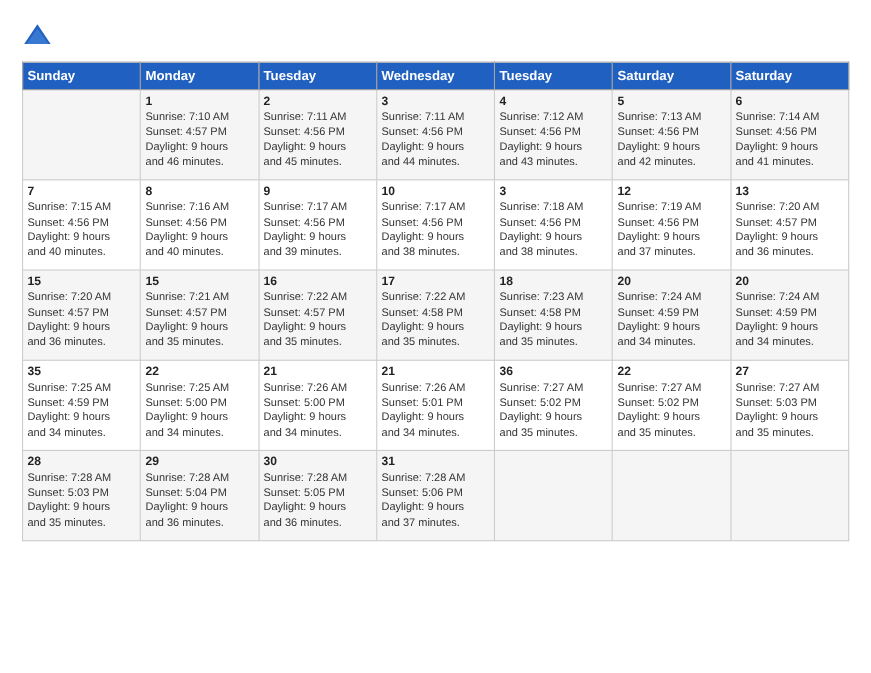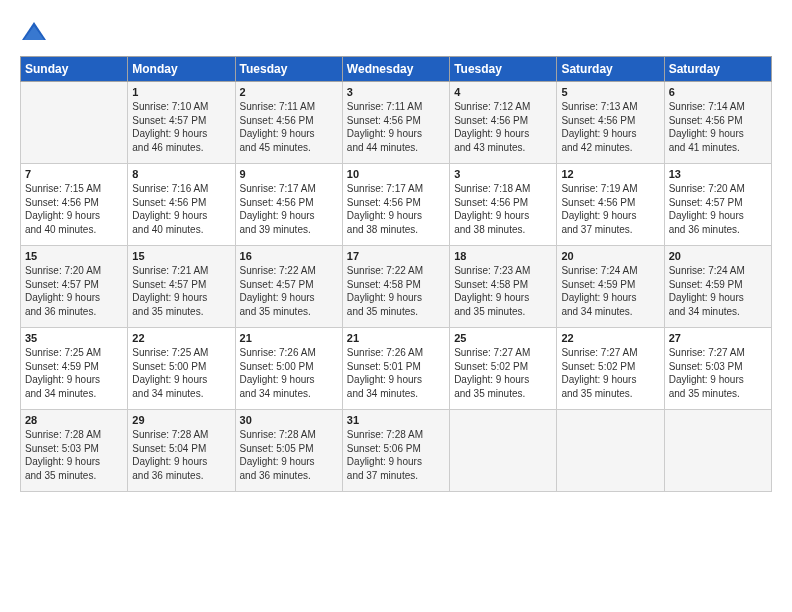--- a/index.html
+++ b/index.html
@@ -232,21 +232,21 @@
           </td>
           <td>
             <span class="day-num">21</span>
             <div class="cell-text">Sunrise: 7:26 AM<br>Sunset: 5:00 PM<br>Daylight: 9 hours<br>and 34 minutes.</div>
           </td>
           <td>
             <span class="day-num">21</span>
             <div class="cell-text">Sunrise: 7:26 AM<br>Sunset: 5:01 PM<br>Daylight: 9 hours<br>and 34 minutes.</div>
           </td>
           <td>
-            <span class="day-num">25</span>
+            <span class="day-num">36</span>
             <div class="cell-text">Sunrise: 7:27 AM<br>Sunset: 5:02 PM<br>Daylight: 9 hours<br>and 35 minutes.</div>
           </td>
           <td>
             <span class="day-num">22</span>
             <div class="cell-text">Sunrise: 7:27 AM<br>Sunset: 5:02 PM<br>Daylight: 9 hours<br>and 35 minutes.</div>
           </td>
           <td>
             <span class="day-num">27</span>
             <div class="cell-text">Sunrise: 7:27 AM<br>Sunset: 5:03 PM<br>Daylight: 9 hours<br>and 35 minutes.</div>
           </td>

